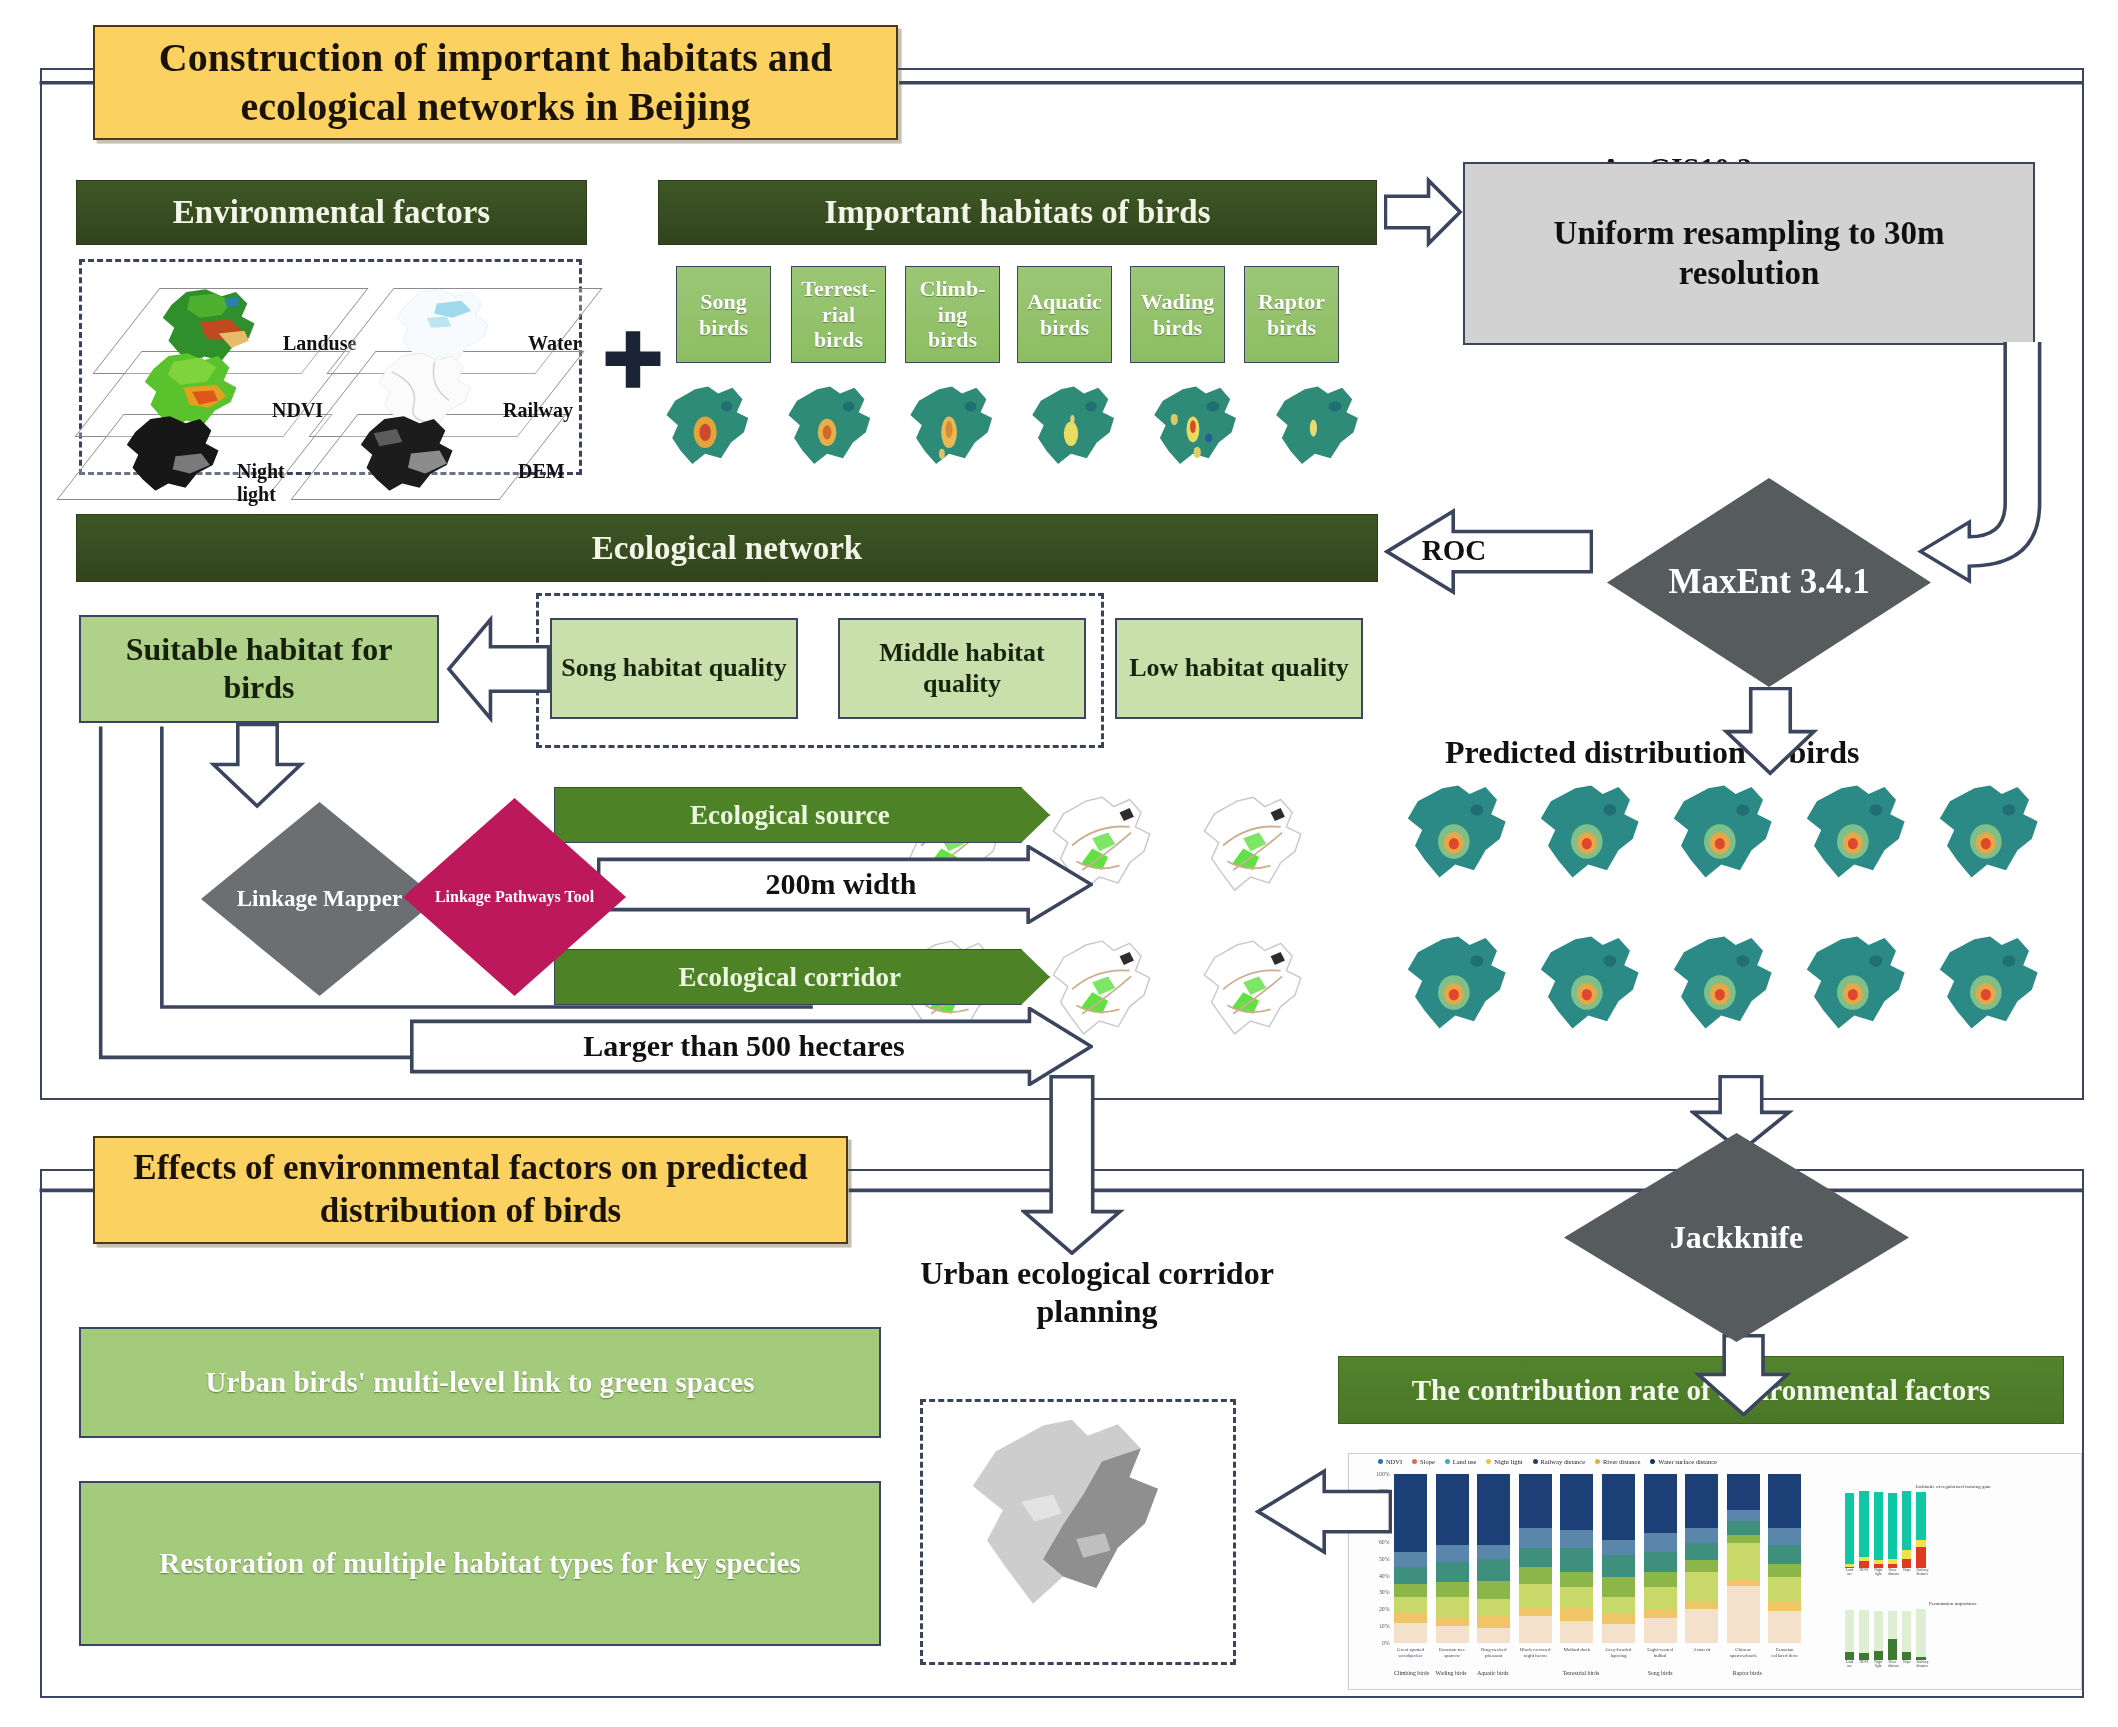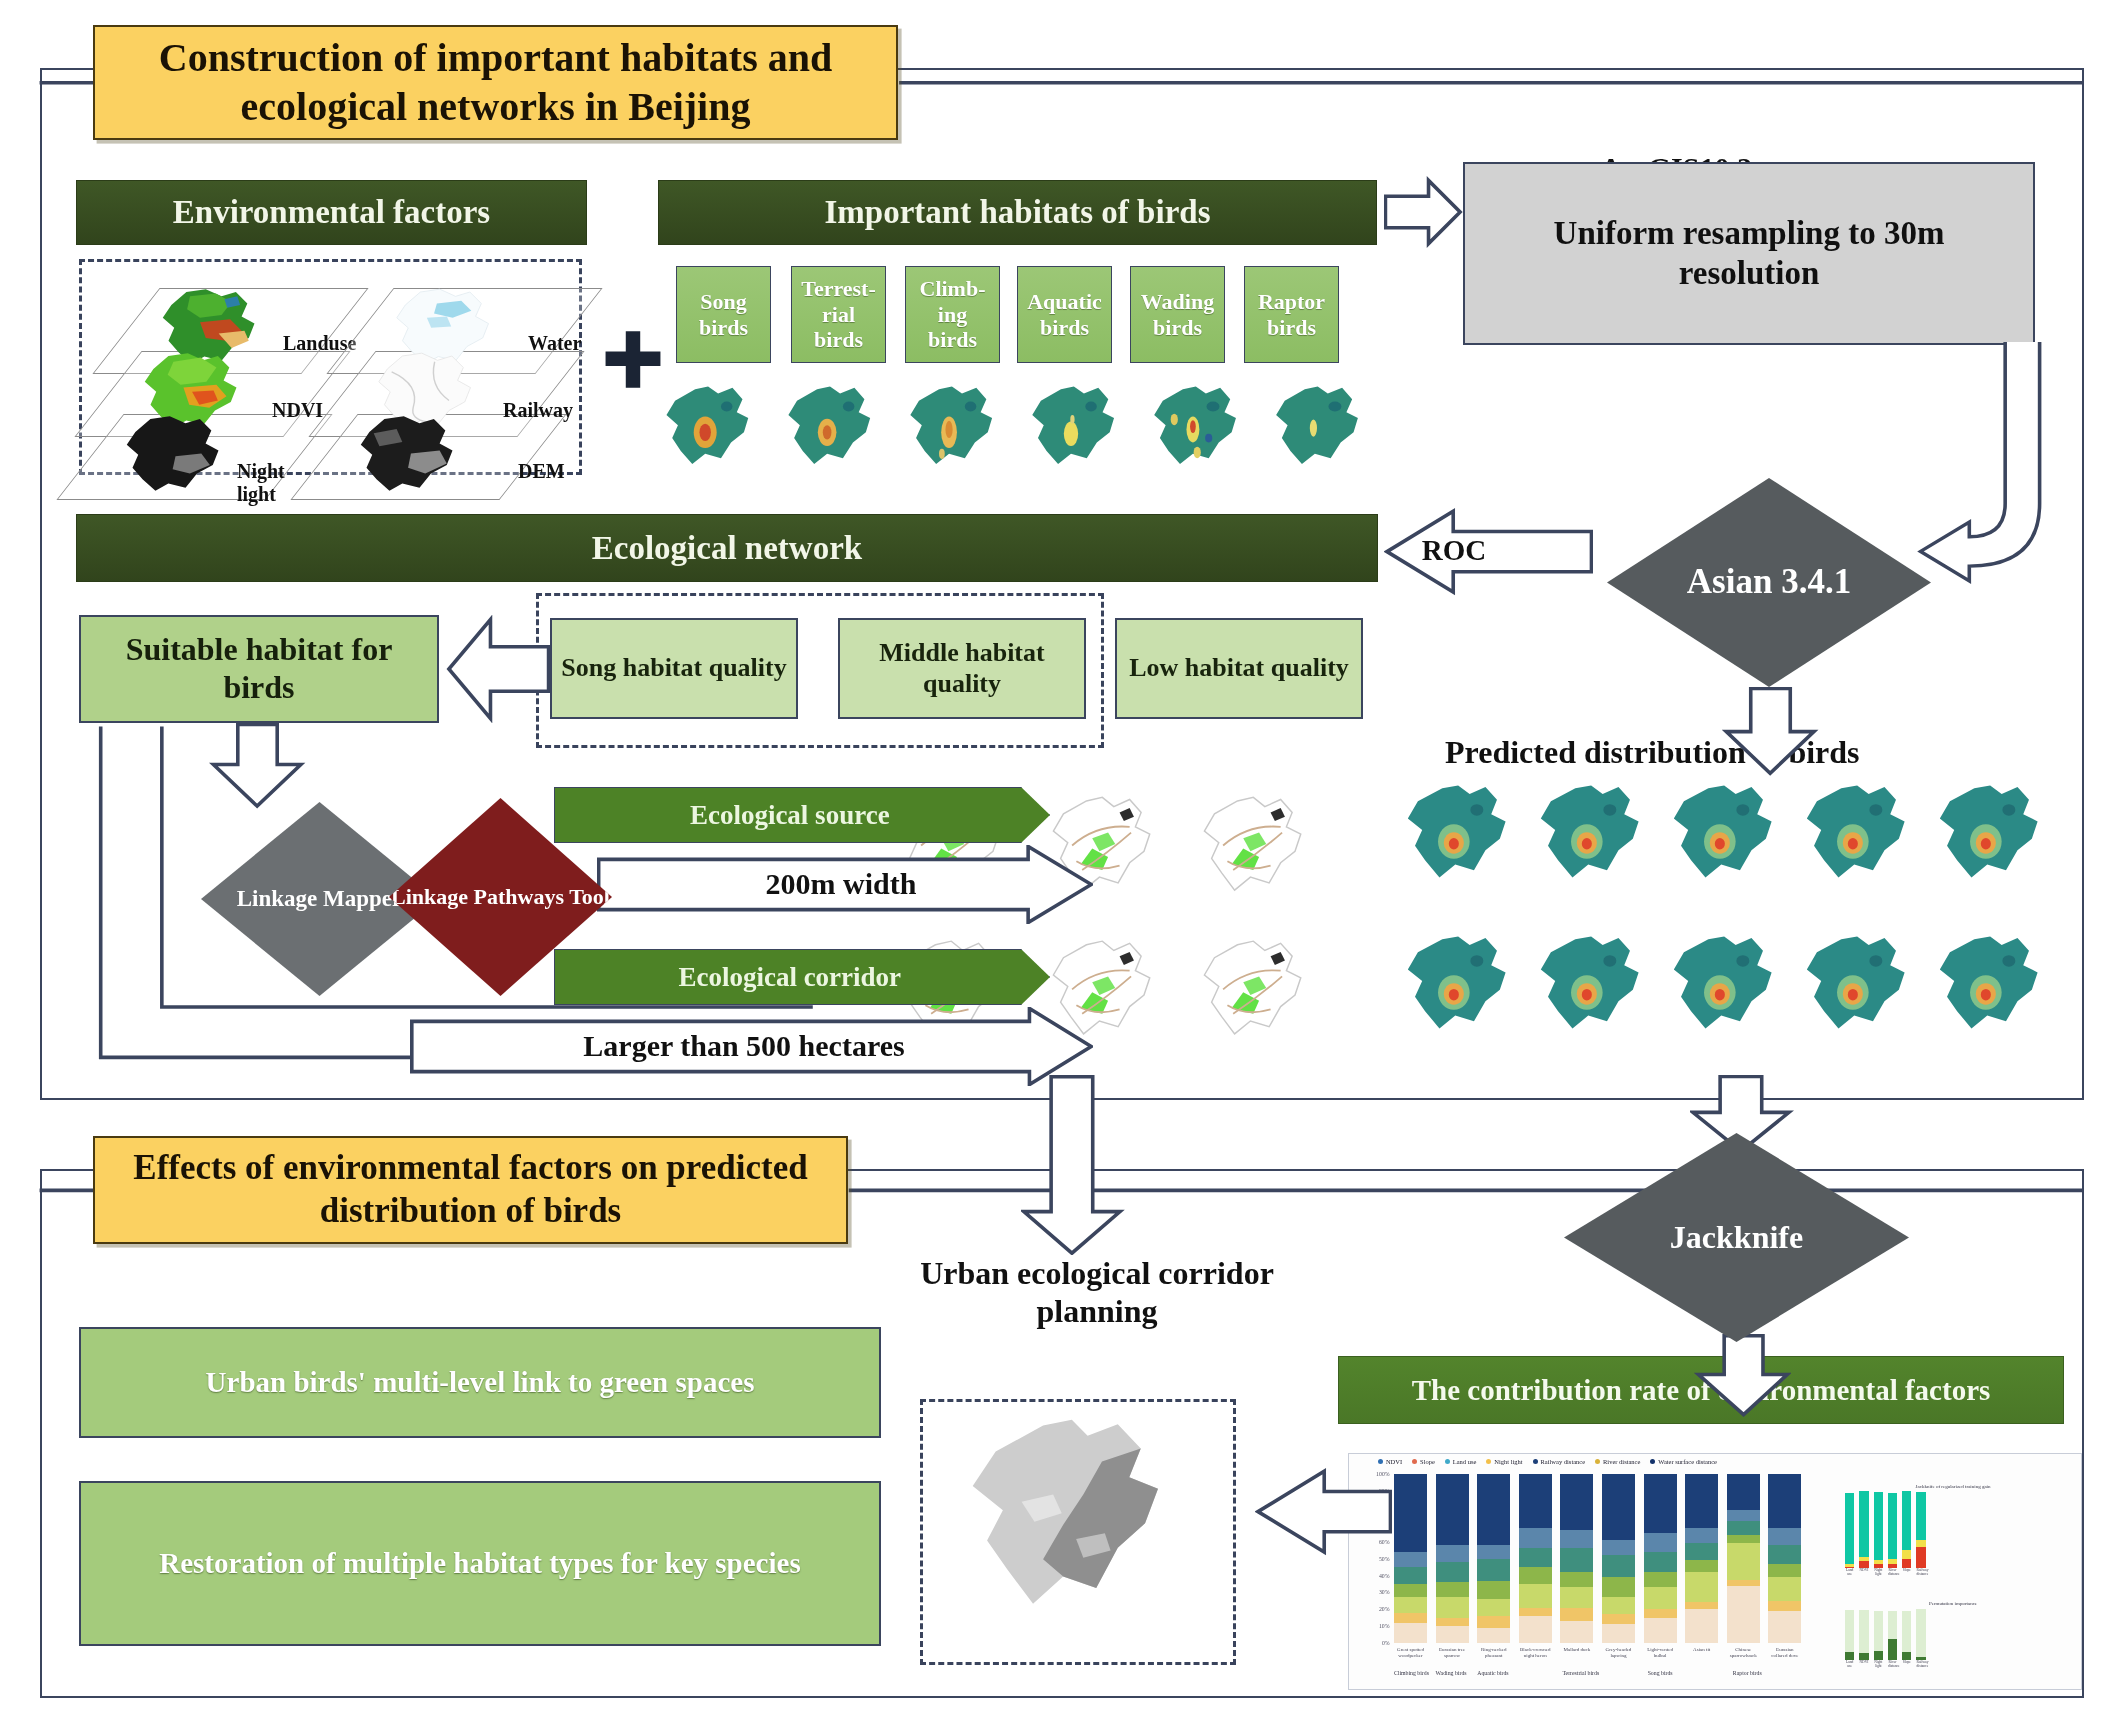--- a/index.html
+++ b/index.html
@@ -116,21 +116,21 @@
     background:#565b5e;
     display:flex; align-items:center; justify-content:center;
     text-align:center; color:#ffffff; font-weight:bold;
     clip-path: polygon(50% 0%, 100% 50%, 50% 100%, 0% 50%);
     z-index: 14;
     line-height:1.15;
   }
   #dia-maxent    { left:1607px; top:478px;  width:324px; height:209px; font-size:35px; }
   #dia-jackknife { left:1564px; top:1133px; width:345px; height:209px; font-size:32px; }
   #dia-linkmap   { left:201px;  top:802px; width:237px; height:194px; font-size:23px; background:#6b6f72; }
-  #dia-linkpath  { left:389px;  top:798px; width:223px; height:198px; font-size:22px; background:#7f1d1d; }
+  #dia-linkpath  { left:403px;  top:798px; width:223px; height:198px; font-size:16px; background:#be185d; }
 
   
   .dashbox {
     position:absolute;
     border: 3.6px dashed #39435c;
     background: transparent;
     z-index: 8;
   }
   #dash-env   { left:79px;  top:259px;  width:503px;  height:216px; }
   #dash-qual  { left:536px;  top:593px;  width:568px;  height:155px; }
@@ -343,21 +343,21 @@
     <path d="M2 28 H62 V6 L106 50 L62 94 V72 H2 Z" fill="#ffffff" stroke="#3b455e" stroke-width="5"></path>
   </svg>
 
   <div id="lbl-arcgis">ArcGIS10.2</div>
   <div id="box-resample">Uniform resampling to 30m resolution</div>
 
   <svg class="arrow" style="left:1899px; top:342px;" width="165" height="259" viewBox="0 0 230 360">
     <path d="M148 0 L148 250 Q148 300 98 300 L98 278 L30 322 L98 366 L98 344 Q196 344 196 250 L196 0 Z" fill="#ffffff" stroke="#3b455e" stroke-width="5" transform="translate(0,-8) scale(1,0.93)"></path>
   </svg>
 
-  <div class="diamond" id="dia-maxent">Asian 3.4.1</div>
+  <div class="diamond" id="dia-maxent">MaxEnt 3.4.1</div>
 
   <svg class="arrow" style="left:1384px; top:507px;" width="209" height="90" viewBox="0 0 290 125">
     <path d="M288 34 H96 V6 L4 62 L96 118 V90 H288 Z" fill="#ffffff" stroke="#3b455e" stroke-width="5"></path>
   </svg>
   <div class="plainarrowlabel" id="lbl-roc">ROC</div>
 
   <div class="darkbar" id="bar-econet">Ecological network</div>
 
   <svg class="arrow" style="left:1722px; top:687px;" width="97" height="90" viewBox="0 0 135 125">
     <path d="M40 2 H95 V62 H128 L67 120 L6 62 H40 Z" fill="#ffffff" stroke="#3b455e" stroke-width="5"></path>

